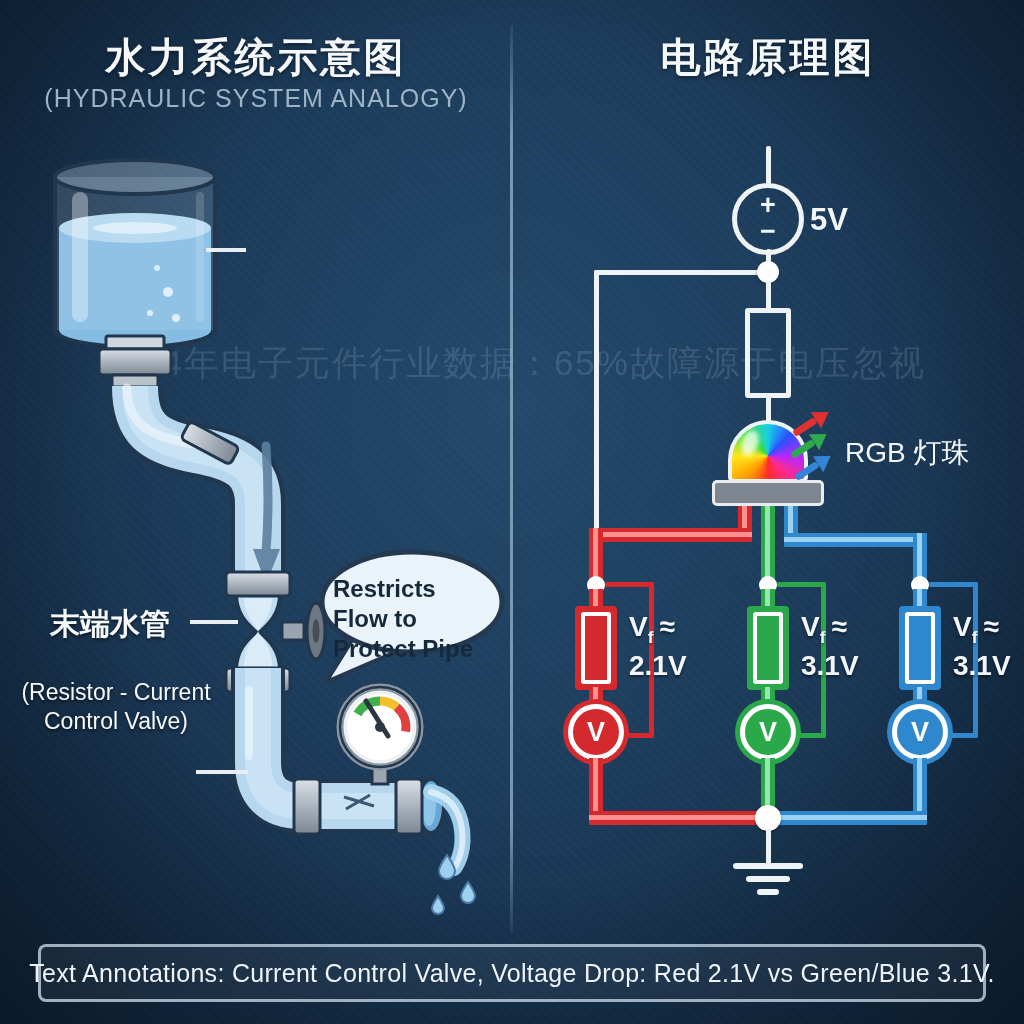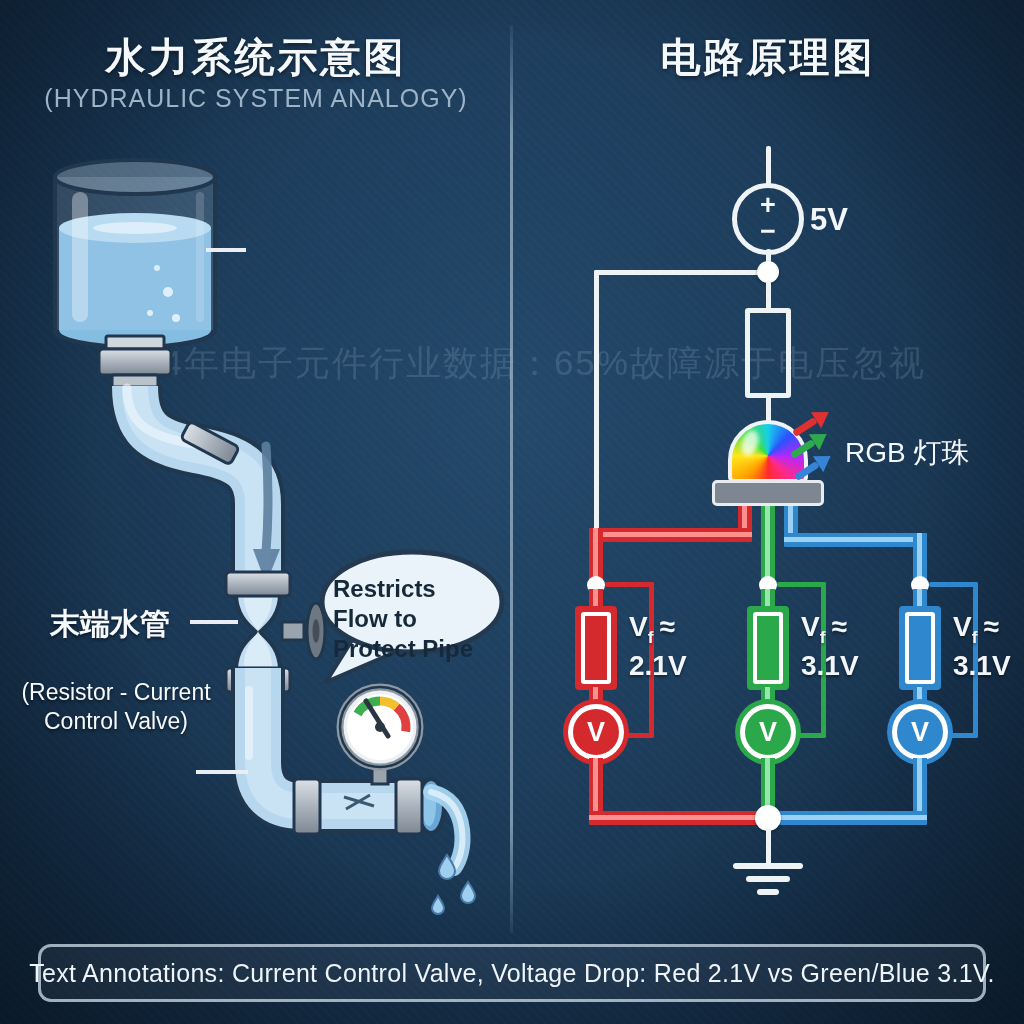--- a/index.html
+++ b/index.html
@@ -89,21 +89,21 @@
   .vf-label { position:absolute; left:63px; top:34px; width:84px; color:#f2f6fa; font-weight:bold;
     font-size:28px; line-height:1.3; text-shadow:0 2px 3px rgba(0,0,0,0.45); }
   .vf-label sub { font-size:0.62em; }
   .vf-approx { margin-left:6px; }
 
   
   .gnd-line { background:#eef3f6; border-radius:3px; }
 
   
   .footer-bar { left:38px; top:944px; width:948px; height:58px; border:3px solid rgba(185,201,214,0.85);
-    border-radius:13px; background:rgba(230,242,250,0.055);
+    border-radius:8px; background:rgba(230,242,250,0.055);
     display:flex; align-items:center; justify-content:center; }
   .footer-text { color:#eef4f9; font-size:25px; letter-spacing:0.3px; white-space:nowrap; }
 </style>
 </head>
 <body>
 
 <div id="canvas">
   <div class="vignette"></div>
 
   <div class="abs z1 watermark">2024年电子元件行业数据：65%故障源于电压忽视</div>

